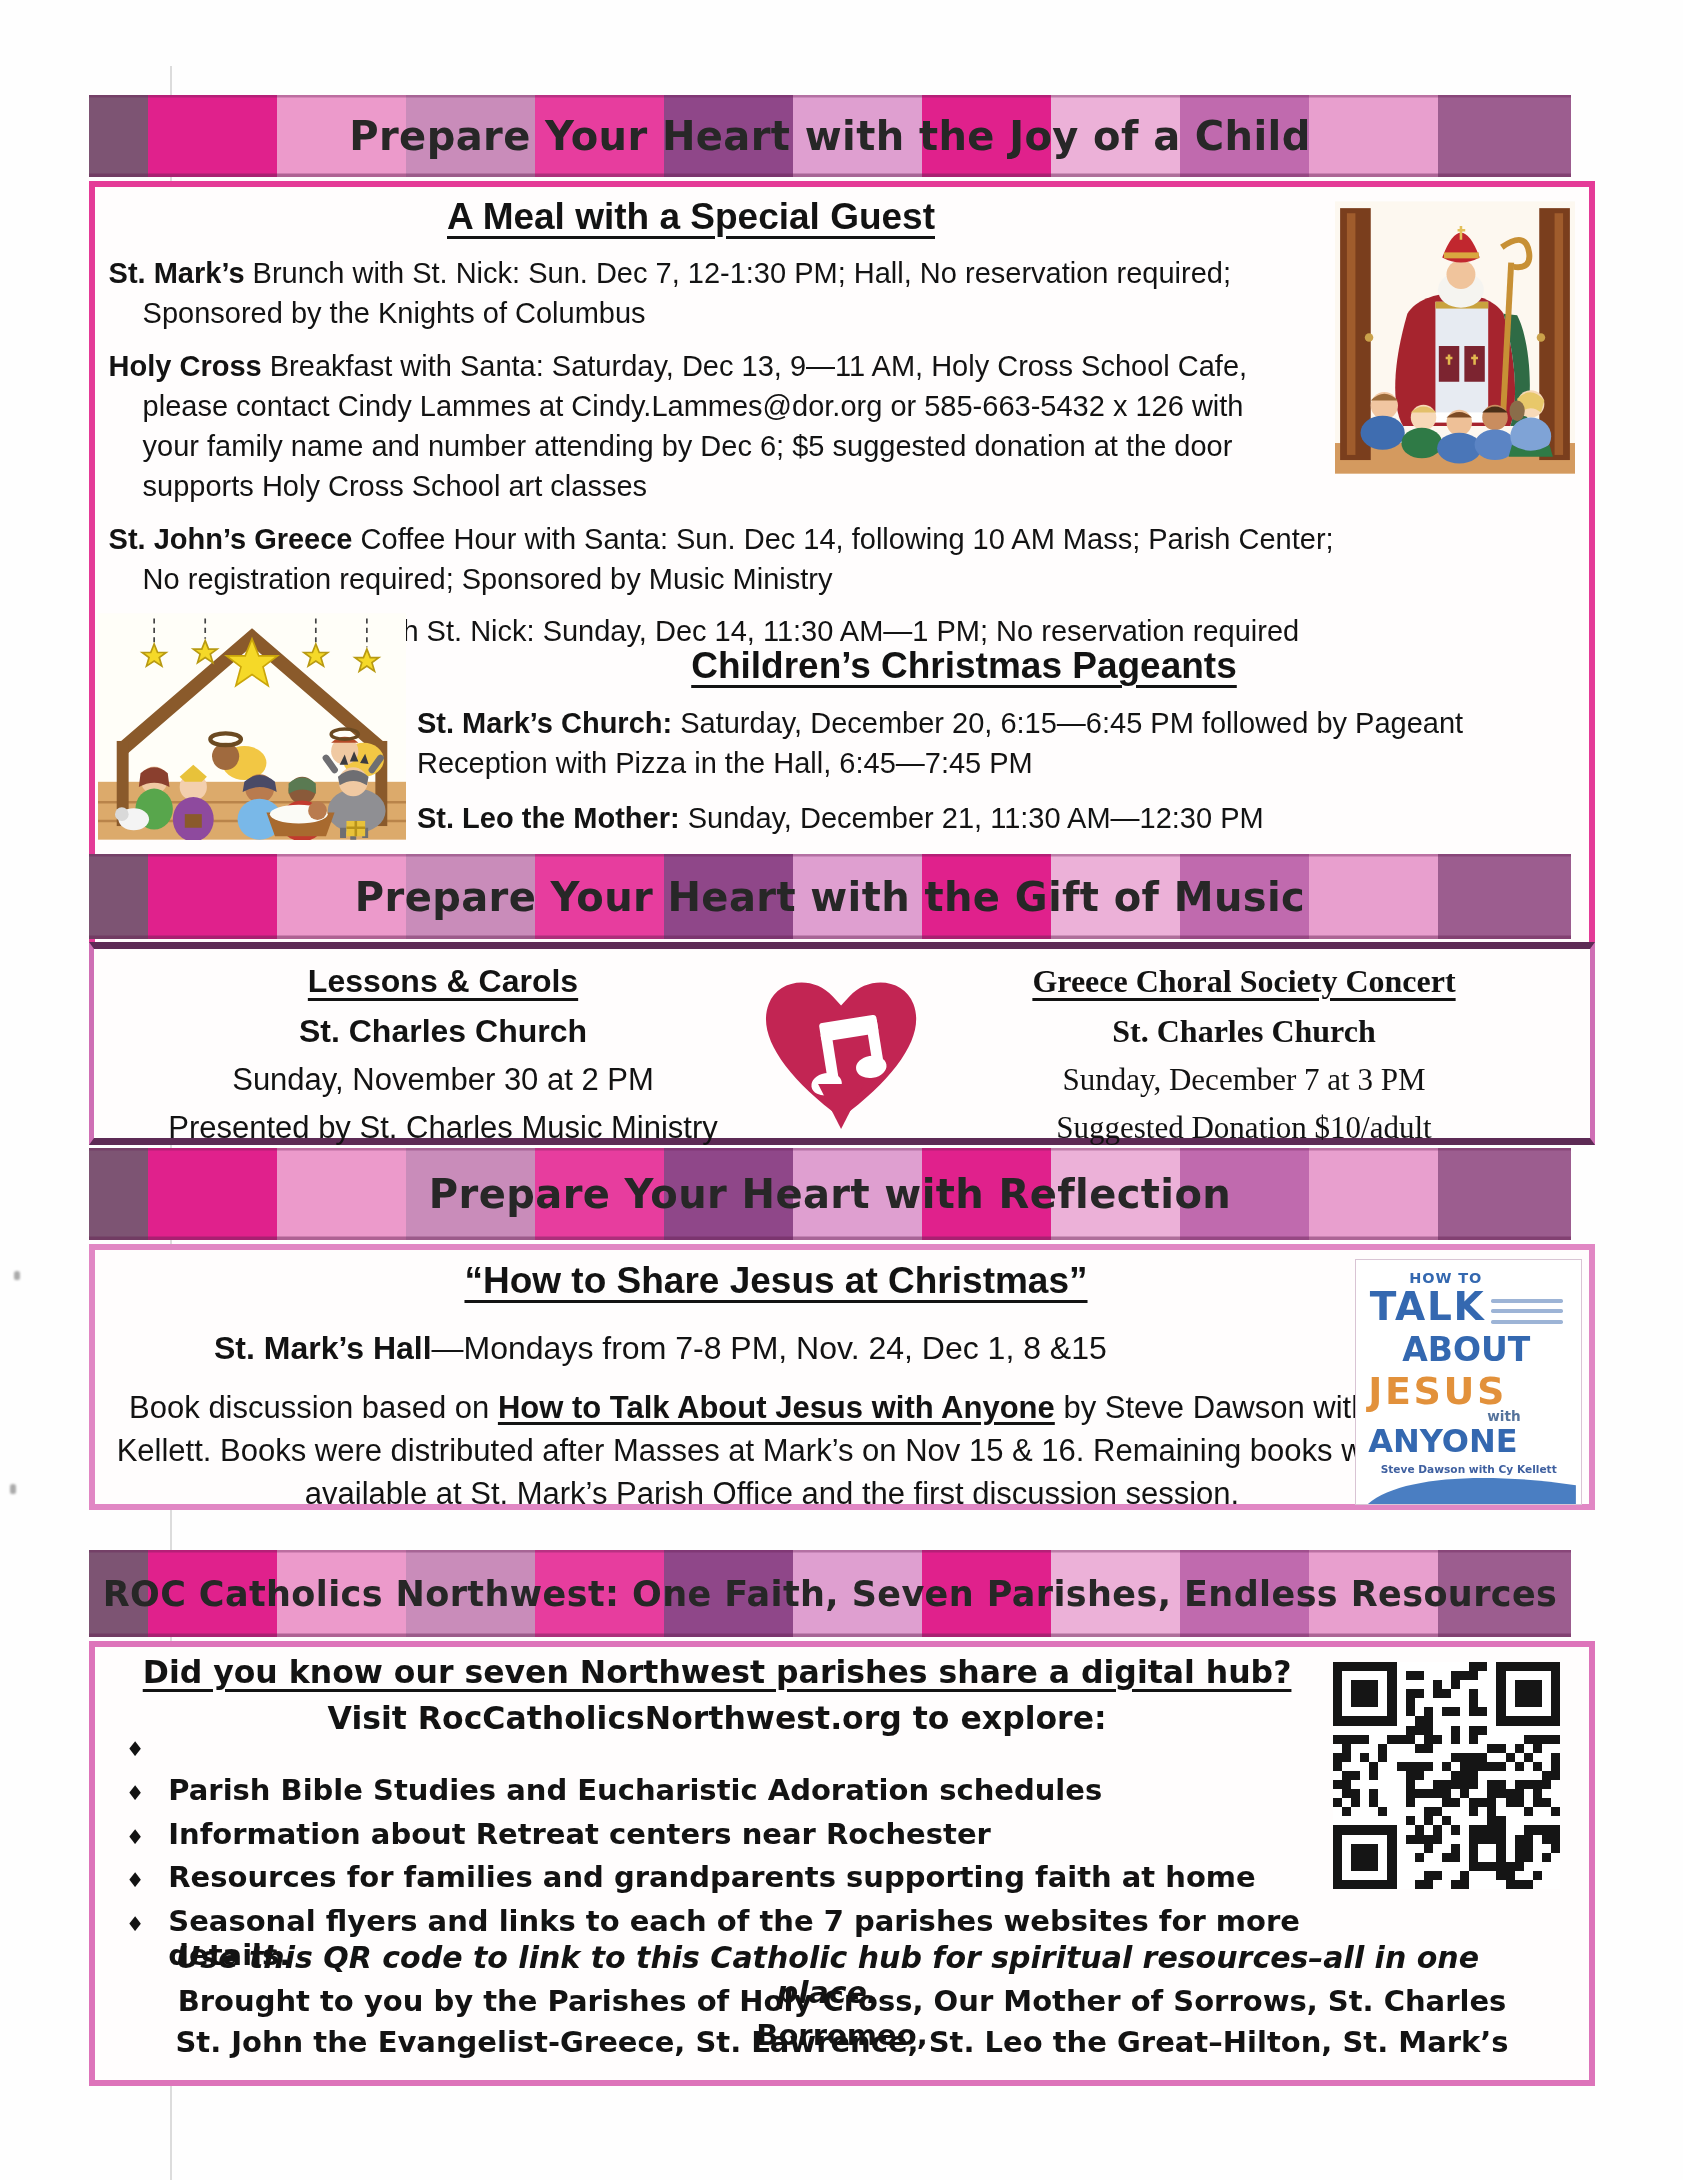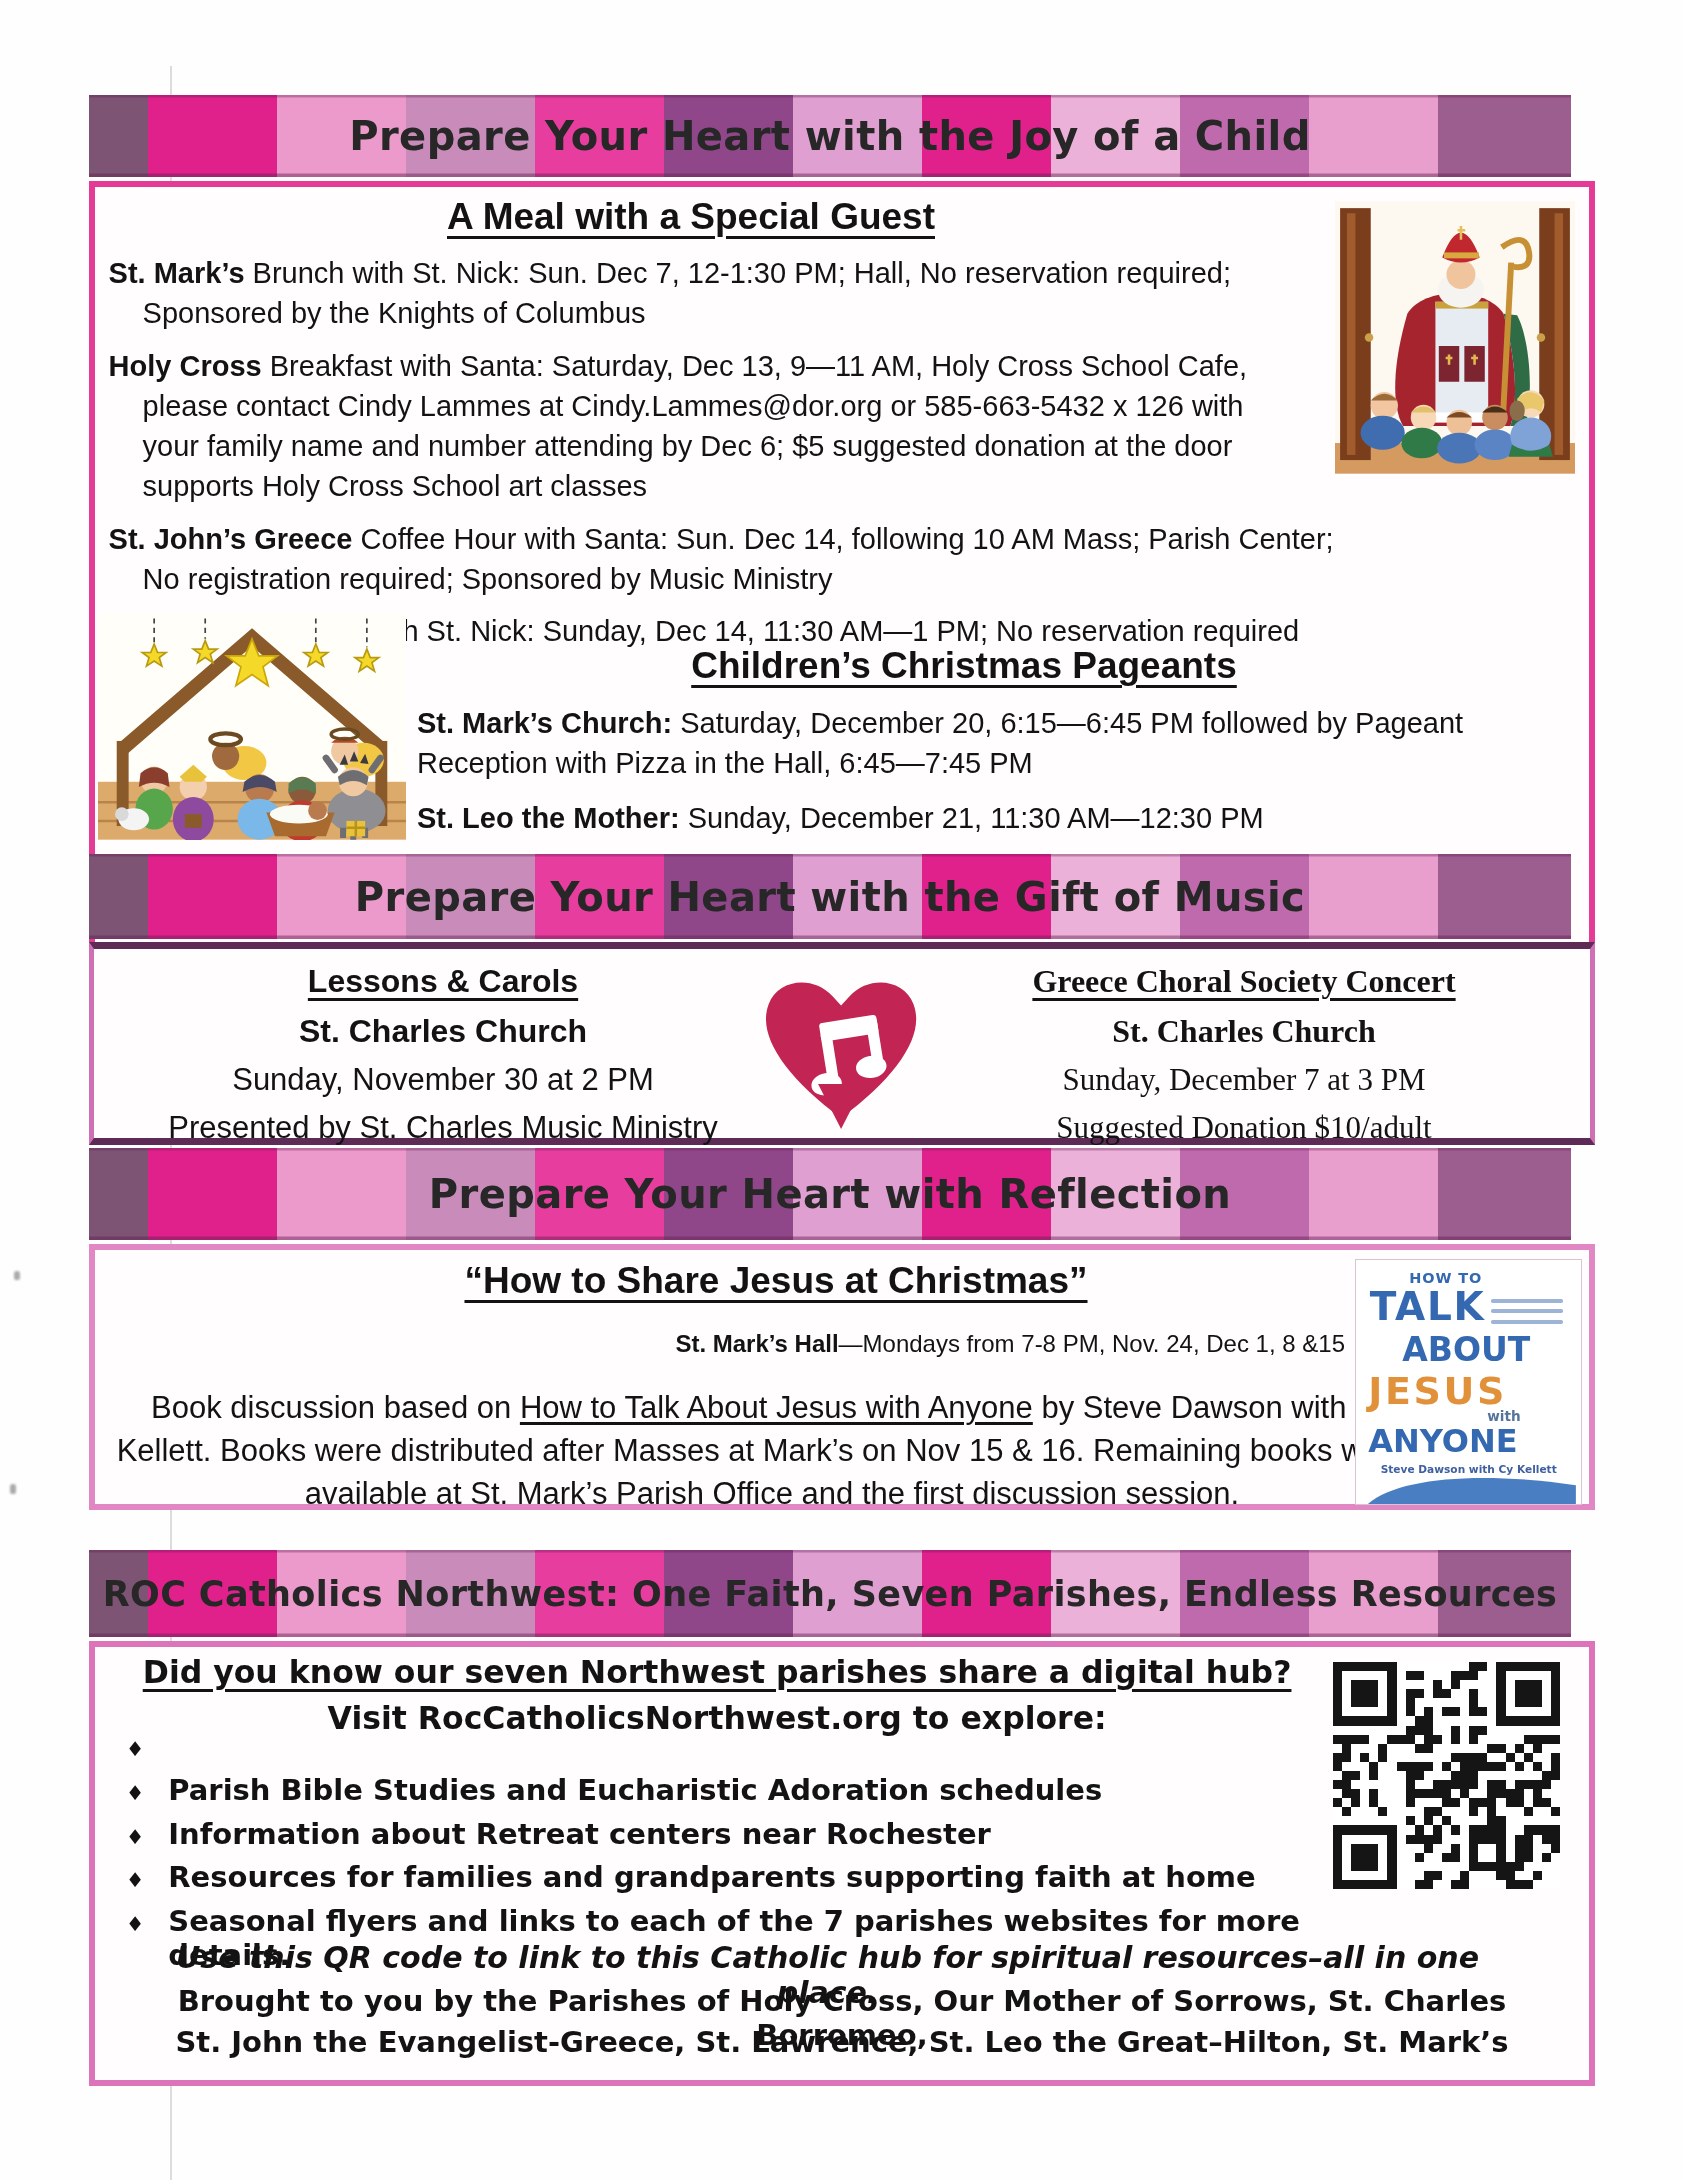--- a/index.html
+++ b/index.html
@@ -58,23 +58,23 @@
   .mcol{position:absolute;top:13.6px;width:596px;text-align:center;}
   .leftc{left:51px;} .rightc{left:852px;font-family:Liberation Serif, serif;}
   .h2u{font-size:32px;font-weight:700;text-decoration:underline;text-decoration-thickness:2.6px;
        text-underline-offset:6px;margin-bottom:13.6px;}
   .h2b{font-size:32px;font-weight:700;margin-bottom:12px;}
   .mline{font-size:31px;margin-bottom:12px;}
   .heart{position:absolute;left:656px;top:6.8px;width:183px;height:175px;}
 
   
   .refHead{position:absolute;left:102px;top:10.2px;width:1158px;text-align:center;}
-  .refLine{position:absolute;left:92px;top:80px;width:1158px;text-align:right;font-size:24px;}
+  .refLine{position:absolute;left:119px;top:80px;width:1158px;text-align:left;font-size:32px;}
   .refBody{position:absolute;left:8.5px;top:136px;width:1337px;text-align:center;font-size:31px;line-height:43px;}
-  .bookU{text-decoration:underline;text-decoration-thickness:2.6px;text-underline-offset:4.3px;}
+  .bookU{text-decoration:underline;text-decoration-thickness:2.6px;text-underline-offset:4.3px;font-weight:bold;}
   .book{position:absolute;right:6.8px;top:8.5px;width:225px;height:244px;background:#ffffff;
         border:1.7px solid #d9c4d4;overflow:hidden;}
   .bk{position:absolute;font-family:"DejaVu Sans",sans-serif;font-weight:700;white-space:nowrap;}
   .bk-howto{left:53px;top:10.2px;font-size:14.5px;color:#3468b0;letter-spacing:0.9px;}
   .bk-talk{left:13.6px;top:24px;font-size:39px;color:#3468b0;letter-spacing:1.7px;}
   .bk-tag{position:absolute;left:135px;width:72px;height:4.3px;background:#9db4d6;border-radius:1.7px;}
   .bk-about{left:46px;top:70px;font-size:33px;color:#3468b0;}
   .bk-jesus{left:12px;top:109px;font-size:38px;color:#e2913b;letter-spacing:2.6px;}
   .bk-with{left:131px;top:148px;font-size:13.6px;color:#55739c;}
   .bk-anyone{left:12px;top:162px;font-size:32px;color:#3468b0;}

